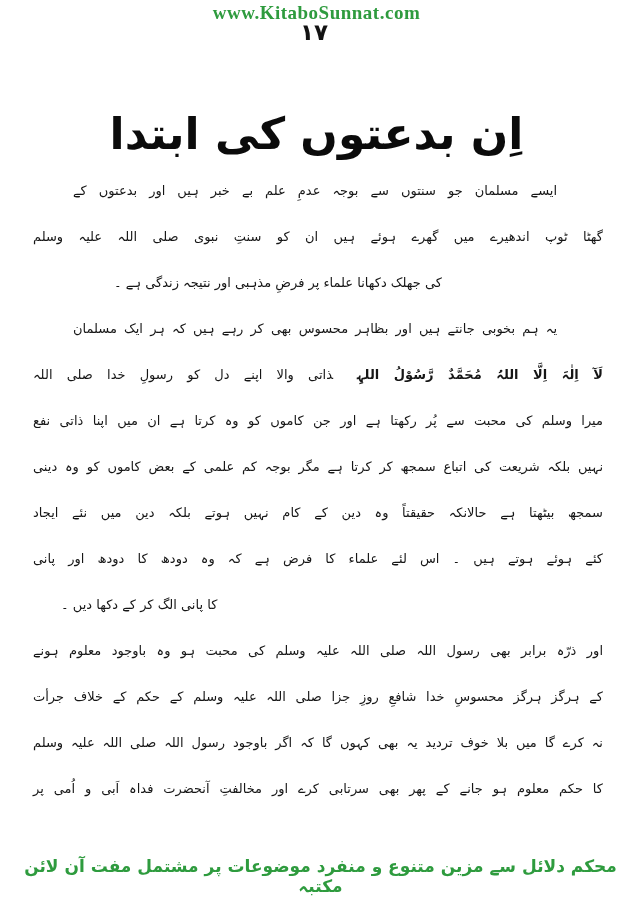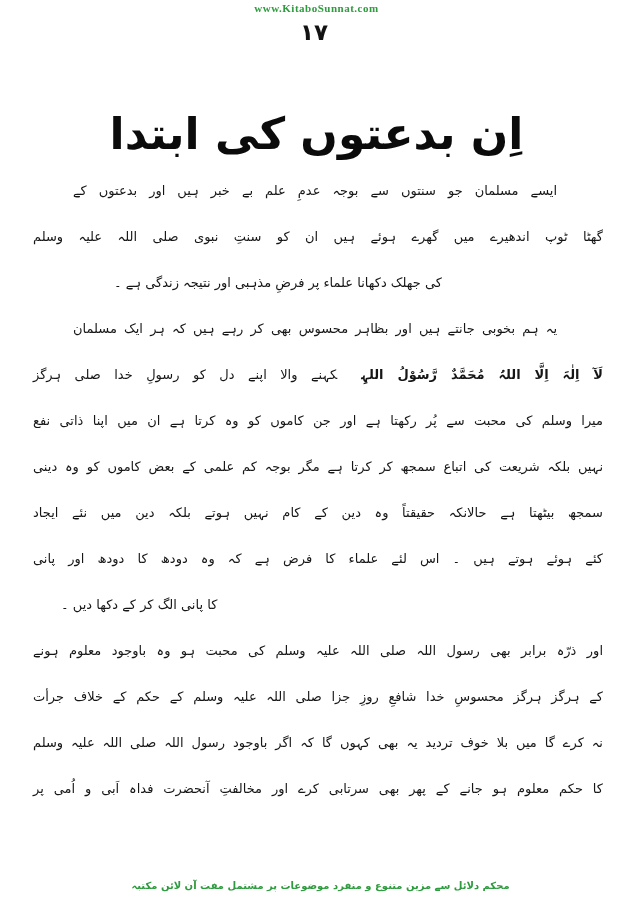--- a/index.html
+++ b/index.html
@@ -2,21 +2,21 @@
 <html lang="ur"><head>
 <meta charset="utf-8">
 <style>
   html,body{margin:0;padding:0;background:#ffffff;}
   .page{
     position:relative;width:633px;height:900px;background:#ffffff;
     font-family:"DejaVu Sans",sans-serif;overflow:hidden;
   }
   .header-url{
     position:absolute;top:2px;left:0;right:0;text-align:center;
-    font-family:"Liberation Serif",serif;font-weight:bold;font-size:11px;
+    font-family:"Liberation Serif",serif;font-weight:bold;font-size:19px;
     letter-spacing:0.5px;color:#2e9b3e;
   }
   .page-num{
     position:absolute;top:19px;left:0;right:24px;text-align:center;
     font-size:23px;font-weight:bold;color:#121212;padding-left:19px;
   }
   .title{
     position:absolute;top:84px;left:0;right:0;margin:0;text-align:center;
     direction:rtl;font-size:44px;line-height:100px;font-weight:bold;color:#0b0b0b;
   }
@@ -27,42 +27,42 @@
   .ln{
     height:46px;line-height:42px;direction:rtl;
     text-align:justify;text-align-last:justify;
   }
   .ln.indent{padding-right:46px;padding-left:40px;}
   .ln.ctr{text-align:center;text-align-last:center;padding-right:80px;}
   .ln.leftpos{text-align:left;text-align-last:left;padding-left:28px;}
   .kalima{font-weight:bold;margin-left:24px;}
   .footer-tagline{
     position:absolute;bottom:4px;left:8px;right:0;text-align:center;direction:rtl;
-    font-weight:bold;font-size:10px;line-height:20px;color:#2e9b3e;
+    font-weight:bold;font-size:17px;line-height:20px;color:#2e9b3e;
   }
 </style>
 </head>
 <body>
 
 <div class="page">
 
   <div class="header-url">www.KitaboSunnat.com</div>
 
   <div class="page-num">۱۷</div>
 
   <h1 class="title">اِن بدعتوں کی ابتدا</h1>
 
   <div class="body-text">
 
     <div class="ln indent">ایسے مسلمان جو سنتوں سے بوجہ عدمِ علم بے خبر ہیں اور بدعتوں کے</div>
     <div class="ln">گھٹا ٹوپ اندھیرے میں گھرے ہوئے ہیں ان کو سنتِ نبوی صلی اللہ علیہ وسلم</div>
     <div class="ln ctr">کی جھلک دکھانا علماء پر فرضِ مذہبی اور نتیجہ زندگی ہے ۔</div>
 
     <div class="ln indent">یہ ہم بخوبی جانتے ہیں اور بظاہر محسوس بھی کر رہے ہیں کہ ہر ایک مسلمان</div>
-    <div class="ln"><span class="kalima">لَآ اِلٰہَ اِلَّا اللہُ مُحَمَّدٌ رَّسُوْلُ اللہِ</span><span>کہنے والا اپنے دل کو رسولِ خدا صلی ہرگز</span></div>
+    <div class="ln"><span class="kalima">لَآ اِلٰہَ اِلَّا اللہُ مُحَمَّدٌ رَّسُوْلُ اللہِ</span><span>ذاتی والا اپنے دل کو رسولِ خدا صلی اللہ</span></div>
     <div class="ln">میرا وسلم کی محبت سے پُر رکھتا ہے اور جن کاموں کو وہ کرتا ہے ان میں اپنا ذاتی نفع</div>
     <div class="ln">نہیں بلکہ شریعت کی اتباع سمجھ کر کرتا ہے مگر بوجہ کم علمی کے بعض کاموں کو وہ دینی</div>
     <div class="ln">سمجھ بیٹھتا ہے حالانکہ حقیقتاً وہ دین کے کام نہیں ہوتے بلکہ دین میں نئے ایجاد</div>
     <div class="ln">کئے ہوئے ہوتے ہیں ۔ اس لئے علماء کا فرض ہے کہ وہ دودھ کا دودھ اور پانی</div>
     <div class="ln leftpos">کا پانی الگ کر کے دکھا دیں ۔</div>
 
     <div class="ln">اور ذرّہ برابر بھی رسول اللہ صلی اللہ علیہ وسلم کی محبت ہو وہ باوجود معلوم ہونے</div>
     <div class="ln">کے ہرگز ہرگز محسوسِ خدا شافعِ روزِ جزا صلی اللہ علیہ وسلم کے حکم کے خلاف جرأت</div>
     <div class="ln">نہ کرے گا میں بلا خوف تردید یہ بھی کہوں گا کہ اگر باوجود رسول اللہ صلی اللہ علیہ وسلم</div>
     <div class="ln">کا حکم معلوم ہو جانے کے پھر بھی سرتابی کرے اور مخالفتِ آنحضرت فداہ اَبی و اُمی پر</div>

